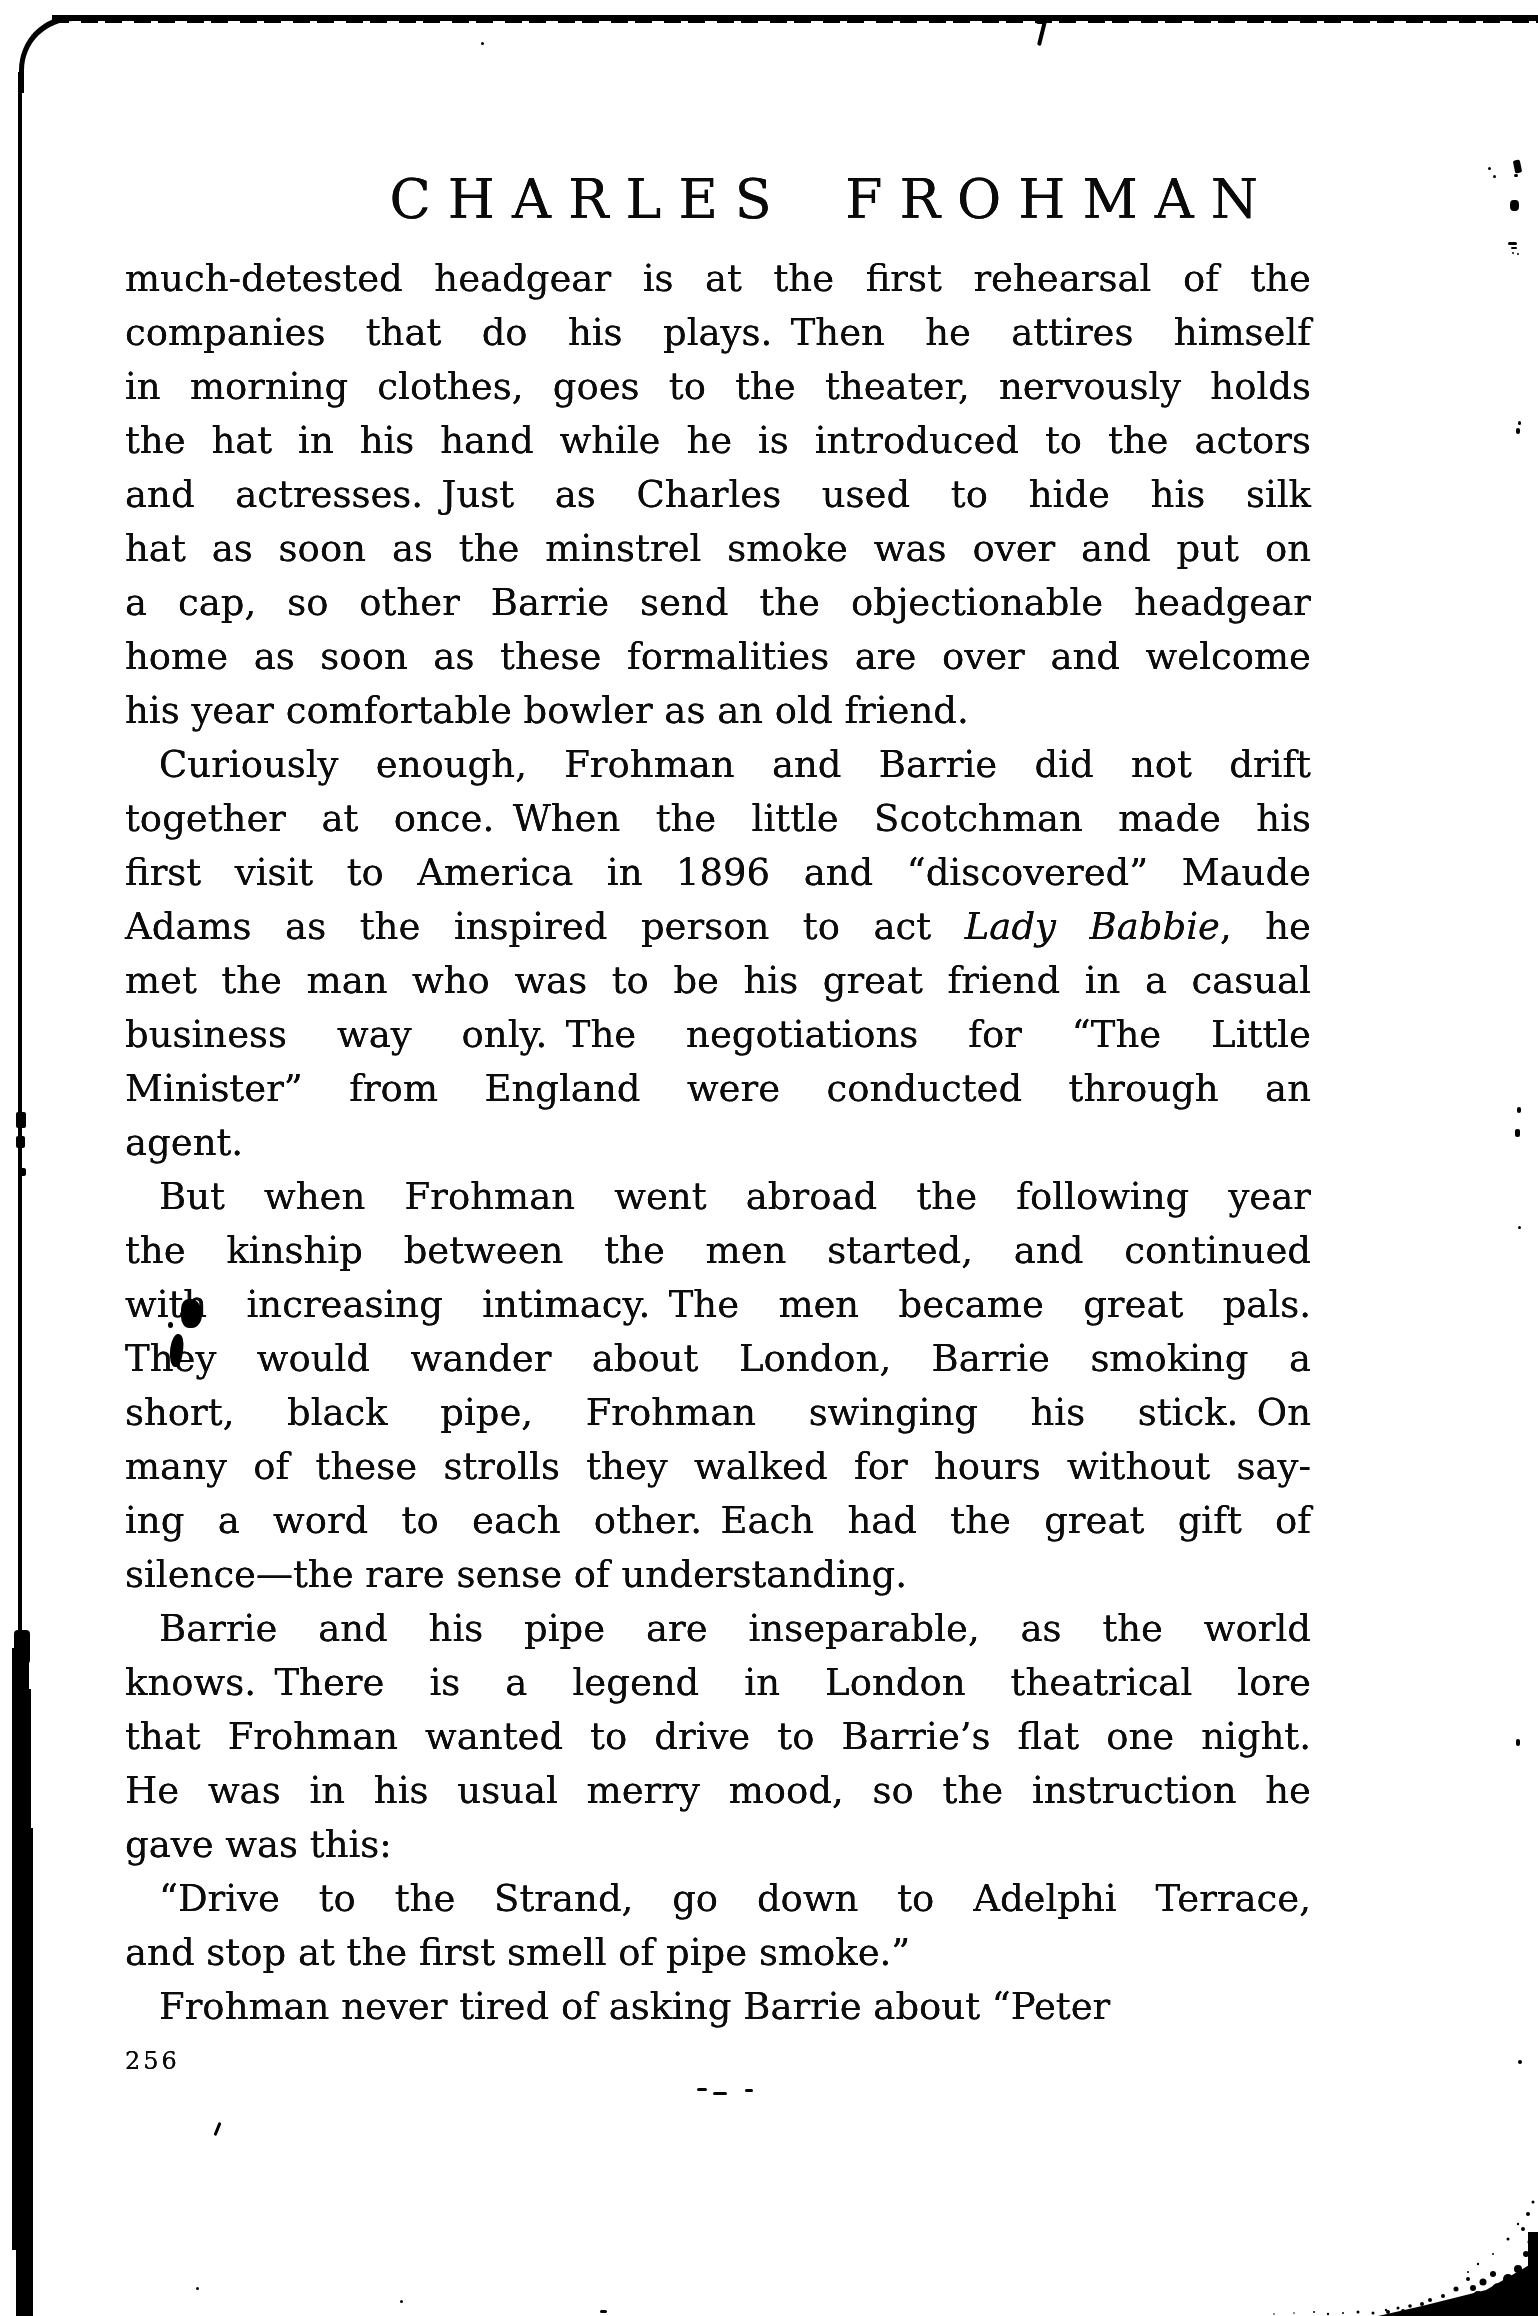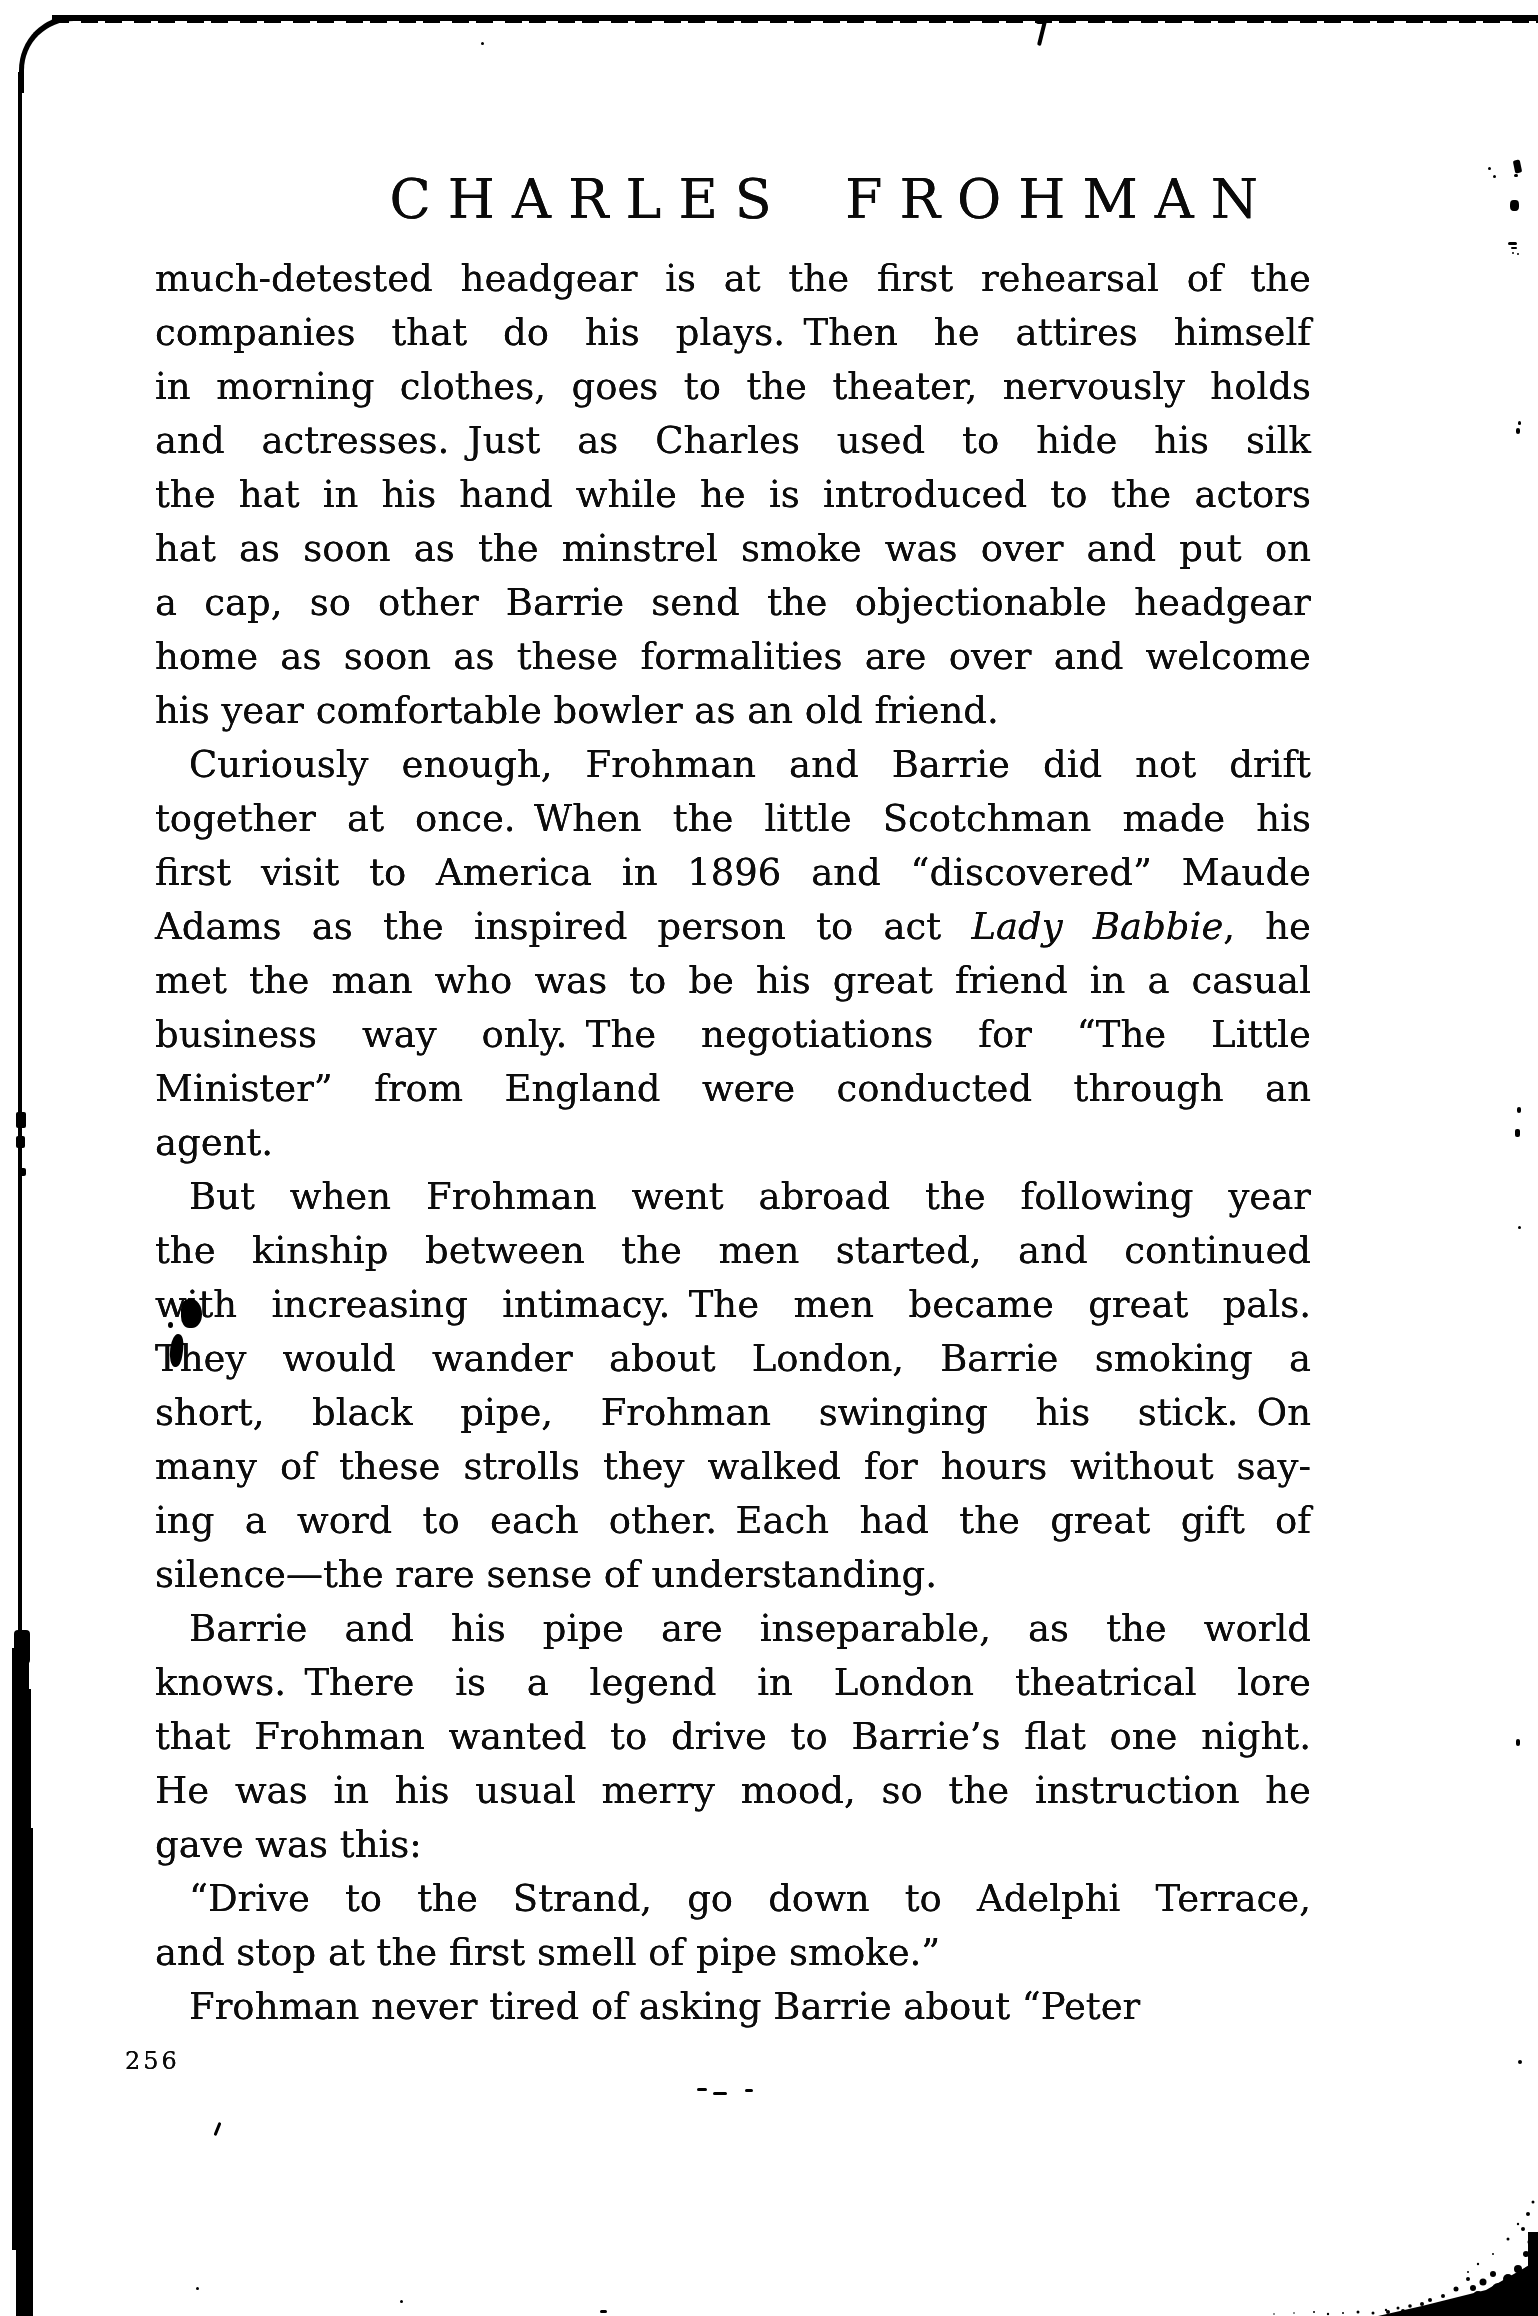--- a/index.html
+++ b/index.html
@@ -54,21 +54,20 @@
   }
   .text-block{
     position:absolute;left:125px;top:252px;width:1186px;
     font-size:37px;line-height:54px;
     color:#0c0c0c;
     text-shadow:0 0 0.35px #000;
   }
   .text-block .line{
     text-align:justify;
     text-align-last:justify;
-    margin-left:30px;
   }
   .text-block .line.last{text-align-last:left;}
   .text-block .line.indent{text-indent:34px;}
   .page-number{
     position:absolute;left:125px;top:2040px;width:1186px;
     font-size:24px;line-height:42px;
     letter-spacing:3px;
     color:#0a0a0a;
     text-shadow:0 0 0.4px #000;
   }
@@ -125,22 +124,22 @@
   <div class="artifact" style="left:697px;top:2088px;width:10px;height:3px;"></div>
   <div class="artifact" style="left:713px;top:2092px;width:14px;height:3px;"></div>
   <div class="artifact" style="left:745px;top:2089px;width:8px;height:3px;"></div>
 
   <div class="title">CHARLES FROHMAN</div>
 
   <div class="text-block">
       <div class="line"><span>much-detested headgear is at the first rehearsal of the</span></div>
       <div class="line"><span>companies that do his plays. Then he attires himself</span></div>
       <div class="line"><span>in morning clothes, goes to the theater, nervously holds</span></div>
+      <div class="line"><span>the hat in his hand while he is introduced to the actors</span></div>
       <div class="line"><span>and actresses. Just as Charles used to hide his silk</span></div>
-      <div class="line"><span>the hat in his hand while he is introduced to the actors</span></div>
       <div class="line"><span>hat as soon as the minstrel smoke was over and put on</span></div>
       <div class="line"><span>a cap, so other Barrie send the objectionable headgear</span></div>
       <div class="line"><span>home as soon as these formalities are over and welcome</span></div>
       <div class="line last"><span>his year comfortable bowler as an old friend.</span></div>
       <div class="line indent"><span>Curiously enough, Frohman and Barrie did not drift</span></div>
       <div class="line"><span>together at once. When the little Scotchman made his</span></div>
       <div class="line"><span>first visit to America in 1896 and “discovered” Maude</span></div>
       <div class="line"><span>Adams as the inspired person to act </span><i>Lady Babbie</i><span>, he</span></div>
       <div class="line"><span>met the man who was to be his great friend in a casual</span></div>
       <div class="line"><span>business way only. The negotiations for “The Little</span></div>

